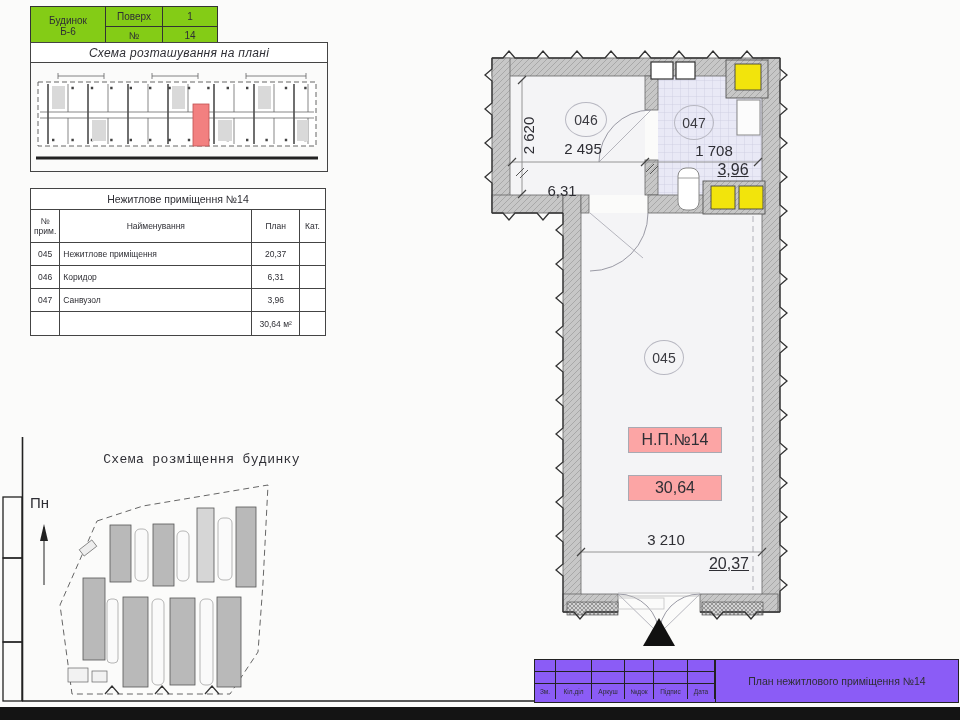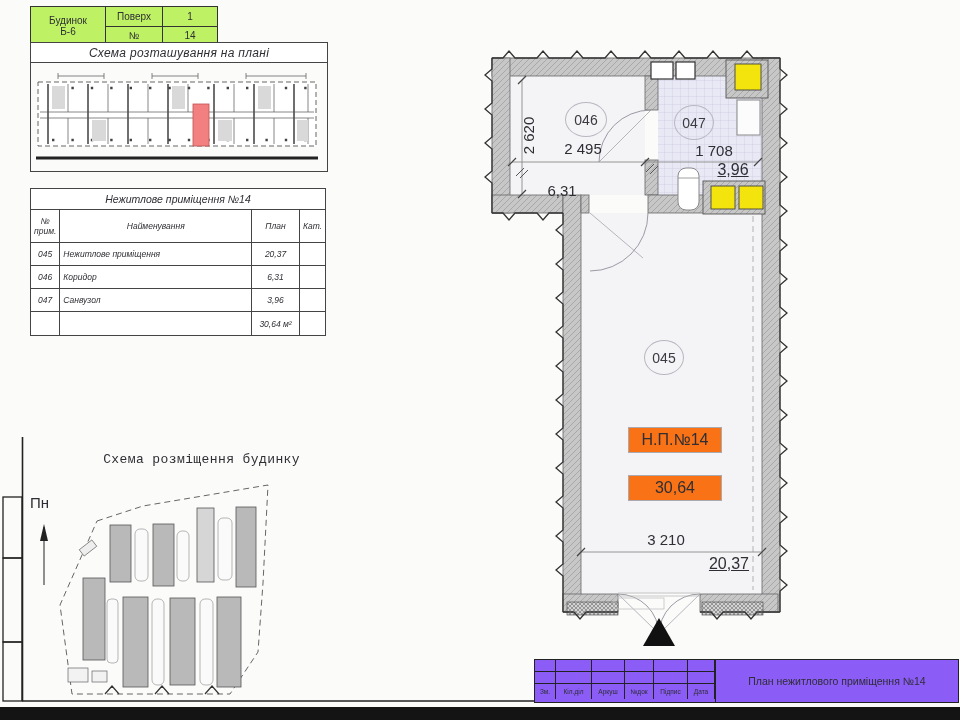--- a/index.html
+++ b/index.html
@@ -2,50 +2,50 @@
 <html><head>
 <meta charset="utf-8">
 <style>
   html,body{margin:0;padding:0;}
   body{width:960px;height:720px;position:relative;background:#fbfbfa;
        font-family:"Liberation Sans", sans-serif;color:#2e2e34;overflow:hidden;}
   .abs{position:absolute;}
 
   
   .hdr{left:30px;top:6px;width:186px;height:38px;display:grid;
-       grid-template-columns:74px 57px 55px;border:1.4px solid #333;background:#bef264;}
+       grid-template-columns:74px 57px 55px;border:1.4px solid #333;background:#84cc16;}
   .hdr .c{border-left:1px solid #333;display:flex;align-items:center;justify-content:center;
           font-size:10px;line-height:11px;}
   .hdr .c:first-child{border-left:none;flex-direction:column;grid-row:span 2;}
   .hdr .r2{border-top:1px solid #333;}
 
   
   .schemeBox{left:30px;top:42px;width:296px;height:128px;border:1.2px solid #444;background:#fff;}
   .schemeBox .cap{height:19px;border-bottom:1.2px solid #444;display:flex;align-items:center;
                   justify-content:center;font-size:12px;letter-spacing:.3px;font-style:italic;}
 
   
   table.prem{left:30px;top:188px;width:296px;position:absolute;border-collapse:collapse;background:#fff;}
-  table.prem td{border:1px solid #444;font-size:8.5px;padding:1px 3px;vertical-align:middle;font-style:italic;}
+  table.prem td{border:1px solid #444;font-size:8.5px;padding:1px 3px;vertical-align:middle;}
   table.prem .cap td{font-size:10.5px;text-align:center;height:18px;}
   table.prem .hd td{font-size:8.5px;text-align:center;height:30px;}
   table.prem .dr td{height:20px;}
   table.prem .tr2 td{height:21px;}
   .ar{text-align:center;}
 
   .siteTitle{left:60px;top:452px;width:240px;text-align:right;font-size:13px;letter-spacing:.4px;font-family:Liberation Mono, monospace;}
   .north{left:30px;top:494px;font-size:15px;}
 
   
   .t{position:absolute;text-align:center;font-size:15px;}
   .circle{position:absolute;border:1px solid #b8b8c2;border-radius:50%;display:flex;
           align-items:center;justify-content:center;font-size:14px;color:#3a3a40;background:transparent;}
   .dimv{transform:rotate(-90deg);}
   .und{text-decoration:underline;}
-  .lblbox{position:absolute;background:#f97316;border:1px solid #a9a9b2;display:flex;
+  .lblbox{position:absolute;background:#fca5a5;border:1px solid #a9a9b2;display:flex;
           align-items:center;justify-content:center;font-size:16px;}
 
   
   .stamp{left:534px;top:659px;width:423px;height:42px;display:flex;border:1.6px solid #222;background:#8b5cf6;}
   .stamp .grid{width:180px;display:grid;grid-template-columns:21px 36px 33px 29px 34px 27px;
                grid-template-rows:12px 12px 15px;}
   .stamp .grid div{border-right:1px solid #222;border-bottom:1px solid #222;
                    font-size:6.5px;display:flex;align-items:center;justify-content:center;overflow:hidden;}
   .stamp .grid div:nth-child(6n){}
   .stamp .grid div:nth-child(n+13){border-bottom:none;}

